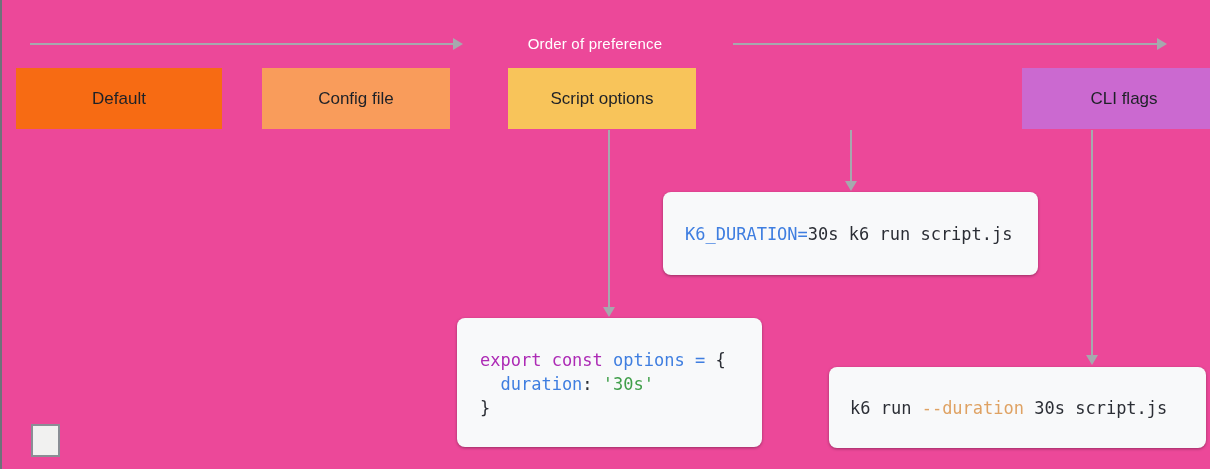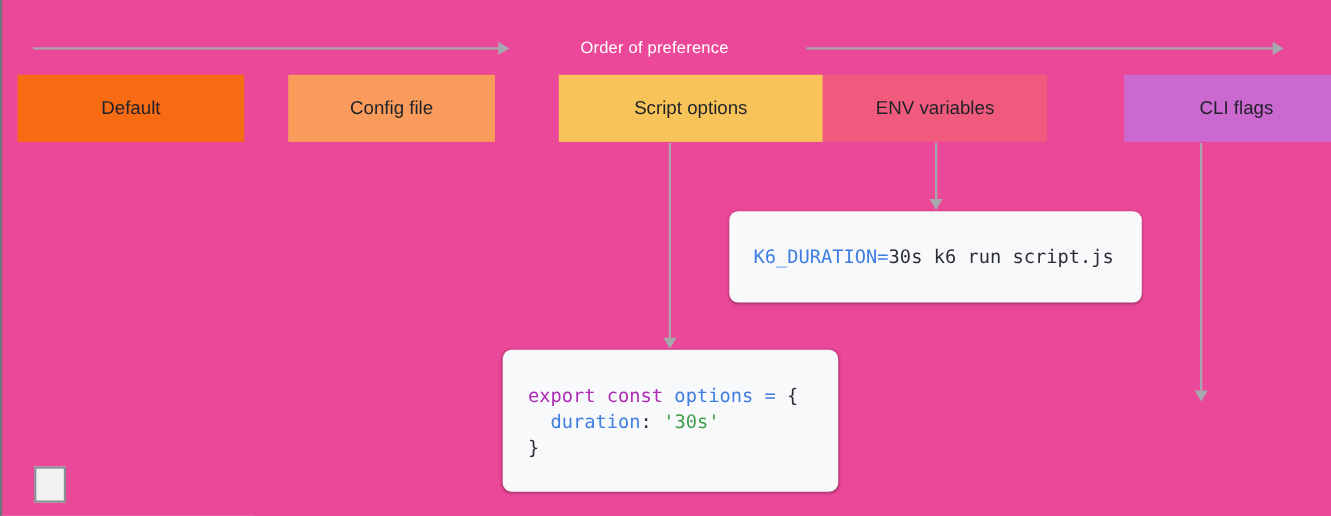--- a/index.html
+++ b/index.html
@@ -49,21 +49,21 @@
     top: 68px;
     height: 61px;
     display: flex;
     align-items: center;
     justify-content: center;
     font-size: 17px;
     color: #1e2127;
   }
   .pref-box.b0 { left: 16px;  width: 206px; }
   .pref-box.b1 { left: 262px; width: 188px; }
-  .pref-box.b2 { left: 508px; width: 240px; align-items: center; }
+  .pref-box.b2 { left: 508px; width: 188px; align-items: center; }
   .pref-box.b3 { left: 748px; width: 204px; }
   .pref-box.b4 { left: 1022px; width: 204px; }
 
   
   .v-line {
     position: absolute;
     width: 2px;
   }
   .v-head {
     position: absolute;
@@ -114,23 +114,20 @@
 
   <div class="pref-box b0" style="background-color: rgb(247, 107, 19);">
     <span style="color: rgb(30, 33, 39);">Default</span>
   </div>
   <div class="pref-box b1" style="background-color: rgb(249, 156, 91);">
     <span style="color: rgb(30, 33, 39);">Config file</span>
   </div>
   <div class="pref-box b2" style="background-color: rgb(248, 196, 90);">
     <span style="color: rgb(30, 33, 39);">Script options</span>
   </div>
-  <div class="pref-box b3" style="background-color: rgb(240, 91, 125);">
-    <span style="color: rgb(30, 33, 39);">ENV variables</span>
-  </div>
   <div class="pref-box b4" style="background-color: rgb(203, 105, 208);">
     <span style="color: rgb(30, 33, 39);">CLI flags</span>
   </div>
 
   <div class="v-line" style="left: 608px; top: 130px; height: 177px; background-color: rgb(166, 168, 174);"></div>
   <div class="v-head" style="left: 603px; top: 307px; border-top-color: rgb(166, 168, 174);"></div>
 
   <div class="v-line" style="left: 850px; top: 130px; height: 51px; background-color: rgb(166, 168, 174);"></div>
   <div class="v-head" style="left: 845px; top: 181px; border-top-color: rgb(166, 168, 174);"></div>
 
@@ -140,16 +137,19 @@
   <div class="code-box code-script" style="background-color: rgb(248, 249, 250);">
     <div class="line"><span style="color: rgb(173, 43, 181);">export const </span><span style="color: rgb(63, 126, 224);">options</span><span style="color: rgb(63, 126, 224);"> = </span><span style="color: rgb(43, 46, 53);">{</span></div>
     <div class="line"><span style="color: rgb(63, 126, 224);">  duration</span><span style="color: rgb(43, 46, 53);">: </span><span style="color: rgb(63, 158, 73);">'30s'</span></div>
     <div class="line"><span style="color: rgb(43, 46, 53);">}</span></div>
   </div>
 
   <div class="code-box code-env" style="background-color: rgb(248, 249, 250);">
     <div class="line"><span style="color: rgb(63, 126, 224);">K6_DURATION=</span><span style="color: rgb(43, 46, 53);">30s k6 run script.js</span></div>
   </div>
 
+  <div class="code-box code-cli" style="background-color: rgb(248, 249, 250);">
+    <div class="line"><span style="color: rgb(43, 46, 53);">k6 run </span><span style="color: rgb(223, 162, 99);">--duration</span><span style="color: rgb(43, 46, 53);"> 30s script.js</span></div>
+  </div>
 
   <div class="mini-square"></div>
 
 </div>
 
 </body></html>

